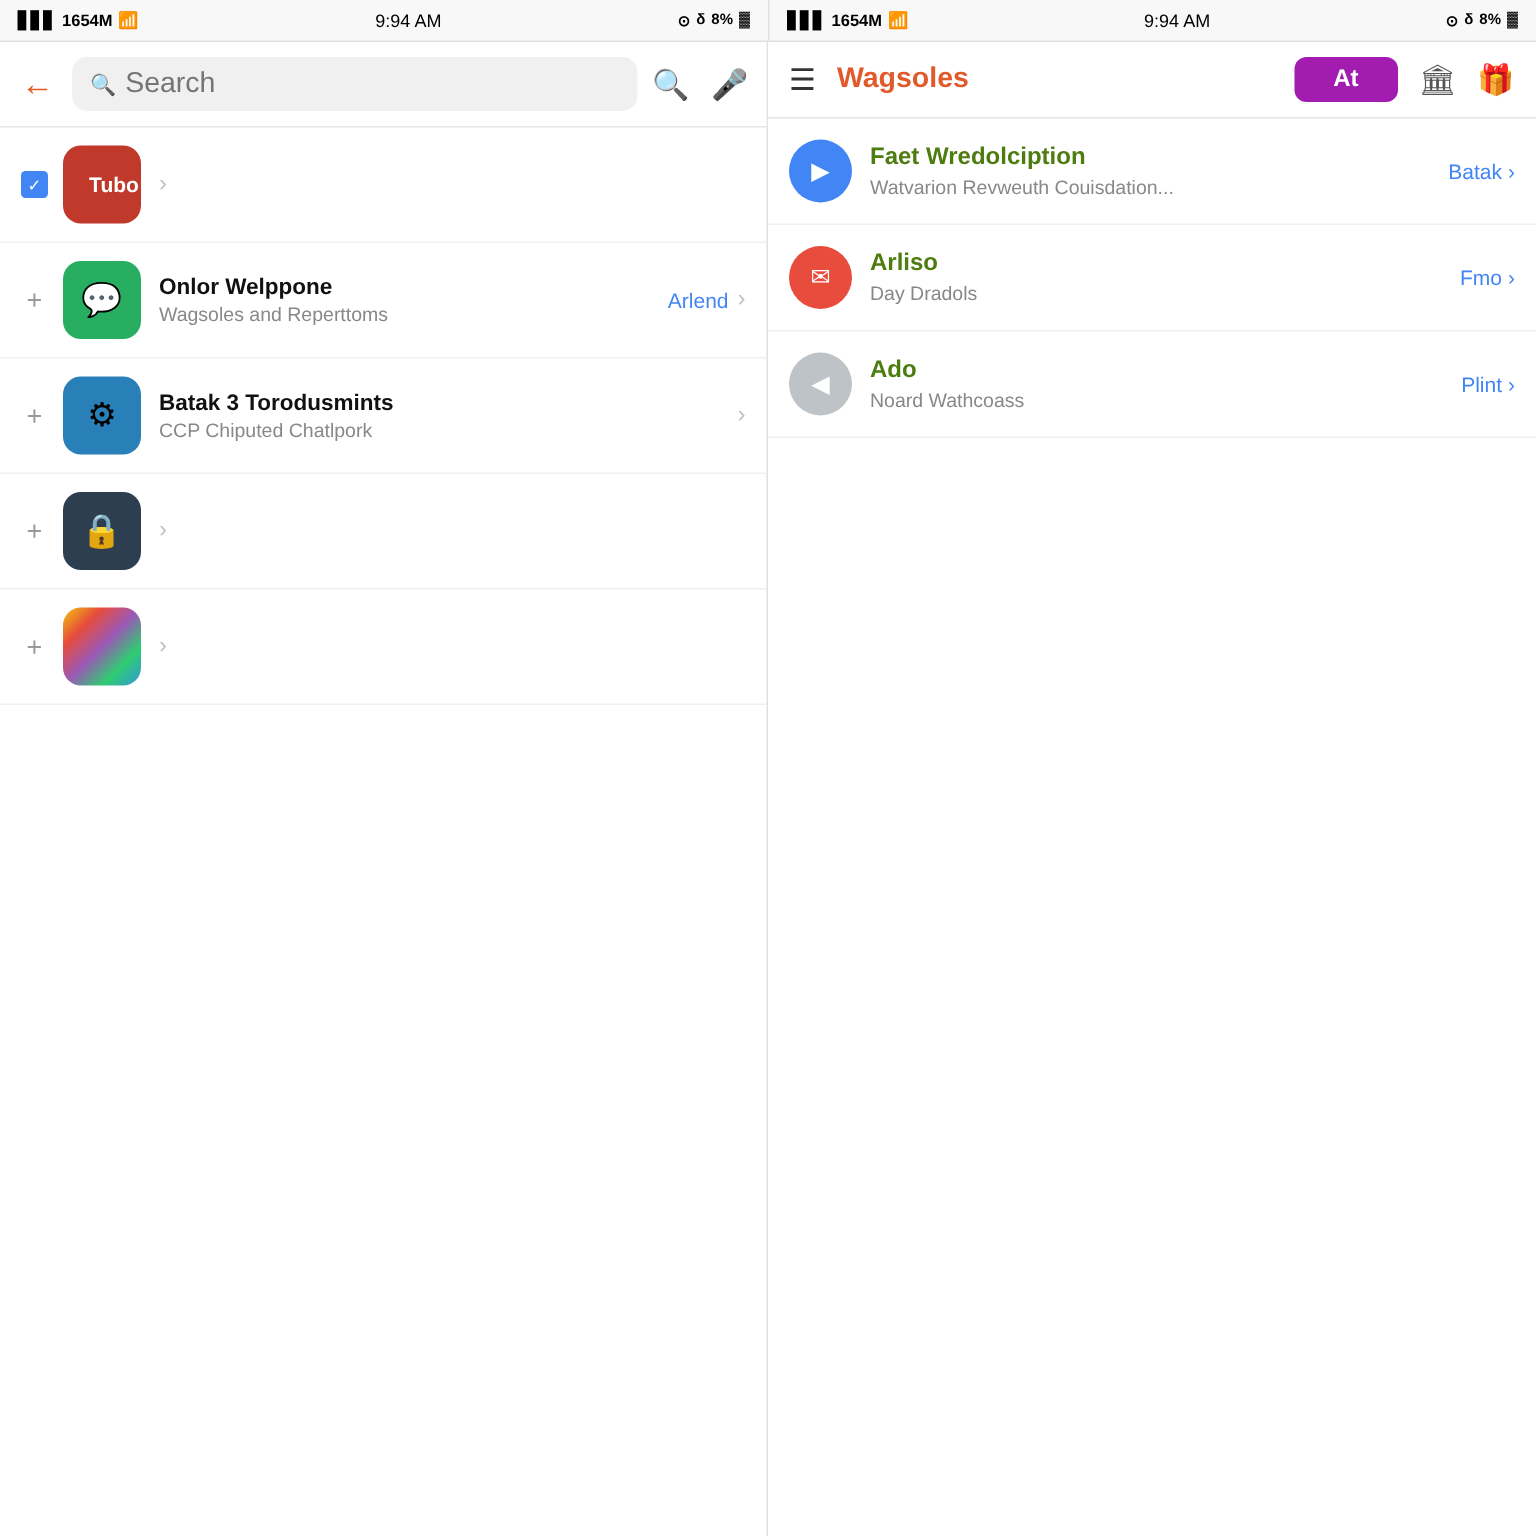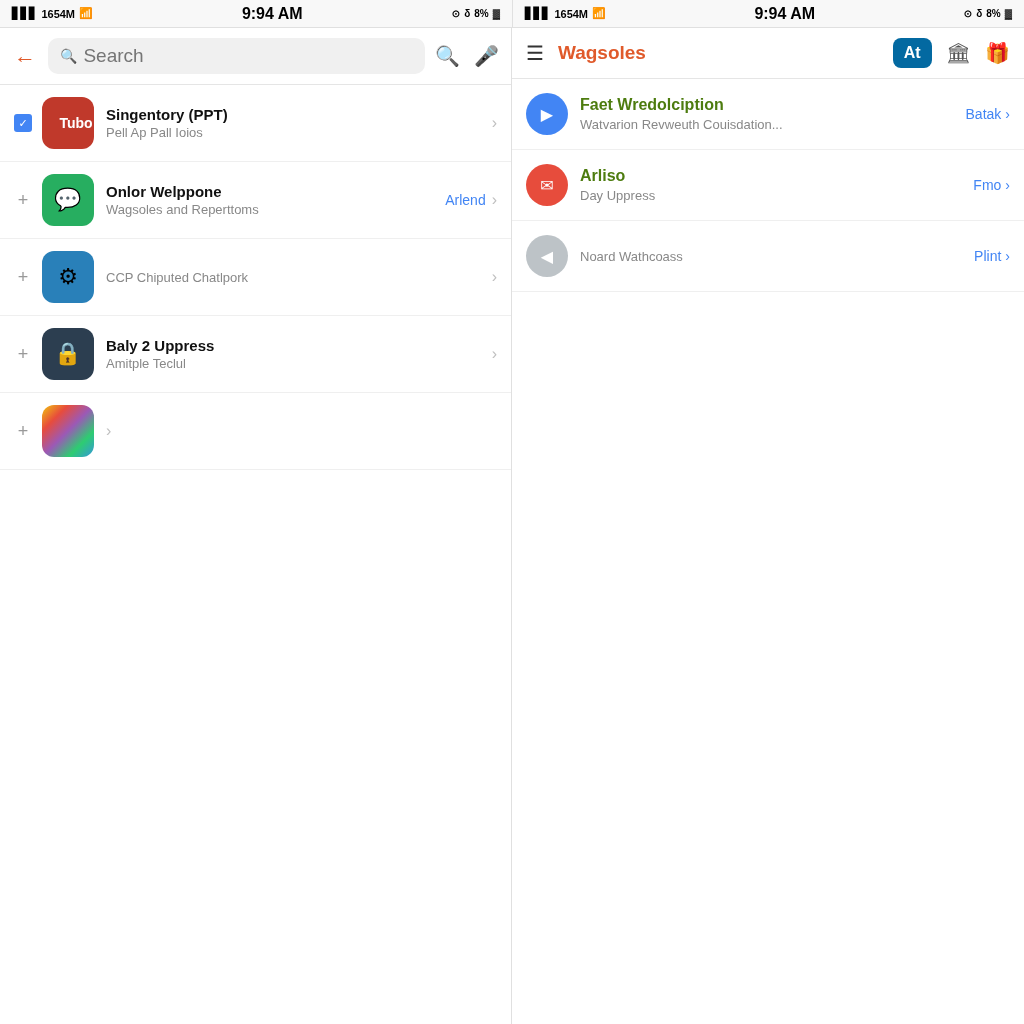--- a/index.html
+++ b/index.html
@@ -33,22 +33,22 @@
     }
     .status-bar-right {
       border-left: 1px solid #e0e0e0;
     }
     .status-signal {
       display: flex;
       align-items: center;
       gap: 4px;
     }
     .status-time {
-      font-size: 16px;
-      font-weight: 700;
+      font-size: 12px;
+      font-weight: 400;
     }
     .status-icons {
       display: flex;
       align-items: center;
       gap: 4px;
       font-size: 10px;
     }
 
     
     .main-content {
@@ -224,26 +224,26 @@
       font-size: 19px;
       font-weight: 700;
       color: #e05a2b;
     }
     .right-header-actions {
       display: flex;
       align-items: center;
       gap: 14px;
     }
     .at-btn {
-      background: #0369a1;
+      background: #a21caf;
       color: #fff;
       font-size: 16px;
       font-weight: 700;
       border-radius: 8px;
-      padding: 6px 11px;
+      padding: 6px 26px;
       cursor: pointer;
       margin-left: 40px;
     }
     .header-icon {
       font-size: 20px;
       color: #555;
       cursor: pointer;
     }
 
     
@@ -352,24 +352,20 @@
 
       <div class="app-item">
         <div class="app-item-left">
           <div class="check-btn">
             <div class="check-icon">✓</div>
           </div>
           <div class="app-icon app-icon-tubo">
             <span>Tubo</span>
           </div>
         </div>
-        <div class="app-info">
-          <div class="app-name">Singentory (PPT)</div>
-          <div class="app-subtitle">Pell Ap Pall Ioios</div>
-        </div>
         <div class="app-item-right">
           <span class="chevron">›</span>
         </div>
       </div>
 
       <div class="app-item">
         <div class="app-item-left">
           <div class="add-btn">+</div>
           <div class="app-icon app-icon-green">
             <span>💬</span>
@@ -386,37 +382,34 @@
       </div>
 
       <div class="app-item">
         <div class="app-item-left">
           <div class="add-btn">+</div>
           <div class="app-icon app-icon-blue">
             <span>⚙</span>
           </div>
         </div>
         <div class="app-info">
+          <div class="app-name">Batak 3 Torodusmints</div>
           <div class="app-subtitle">CCP Chiputed Chatlpork</div>
         </div>
         <div class="app-item-right">
           <span class="chevron">›</span>
         </div>
       </div>
 
       <div class="app-item">
         <div class="app-item-left">
           <div class="add-btn">+</div>
           <div class="app-icon app-icon-dark">
             <span>🔒</span>
           </div>
-        </div>
-        <div class="app-info">
-          <div class="app-name">Baly 2 Uppress</div>
-          <div class="app-subtitle">Amitple Teclul</div>
         </div>
         <div class="app-item-right">
           <span class="chevron">›</span>
         </div>
       </div>
 
       <div class="app-item">
         <div class="app-item-left">
           <div class="add-btn">+</div>
           <div class="app-icon app-icon-pinwheel">
@@ -457,33 +450,34 @@
           <span class="right-chevron">›</span>
         </div>
       </div>
 
       <div class="right-item">
         <div class="right-item-icon icon-red">
           <span>✉</span>
         </div>
         <div class="right-item-info">
           <div class="right-item-name">Arliso</div>
-          <div class="right-item-sub">Day Uppress</div>
+          <div class="right-item-sub">Day Dradols</div>
         </div>
         <div class="right-item-action">
           <span class="right-action-label">Fmo</span>
           <span class="right-chevron">›</span>
         </div>
       </div>
 
       <div class="right-item">
         <div class="right-item-icon icon-gray">
           <span>◀</span>
         </div>
         <div class="right-item-info">
+          <div class="right-item-name">Ado</div>
           <div class="right-item-sub">Noard Wathcoass</div>
         </div>
         <div class="right-item-action">
           <span class="right-action-label">Plint</span>
           <span class="right-chevron">›</span>
         </div>
       </div>
 
     </div>
   </div>

